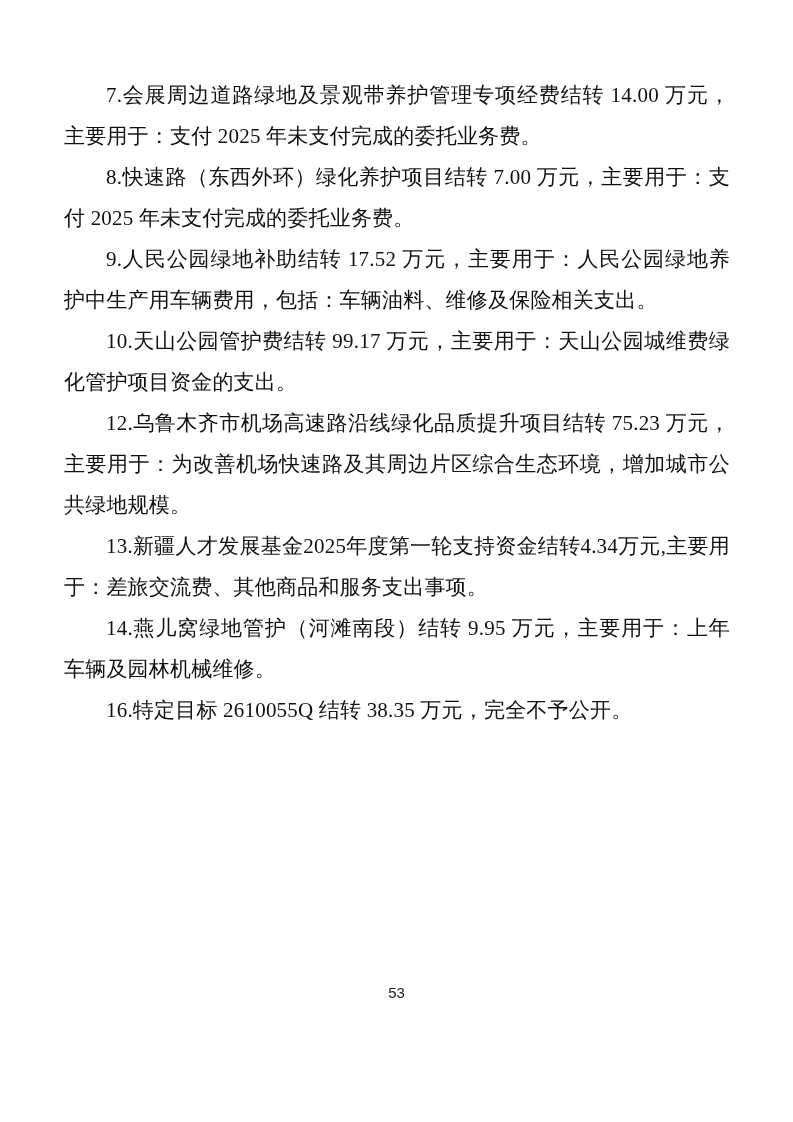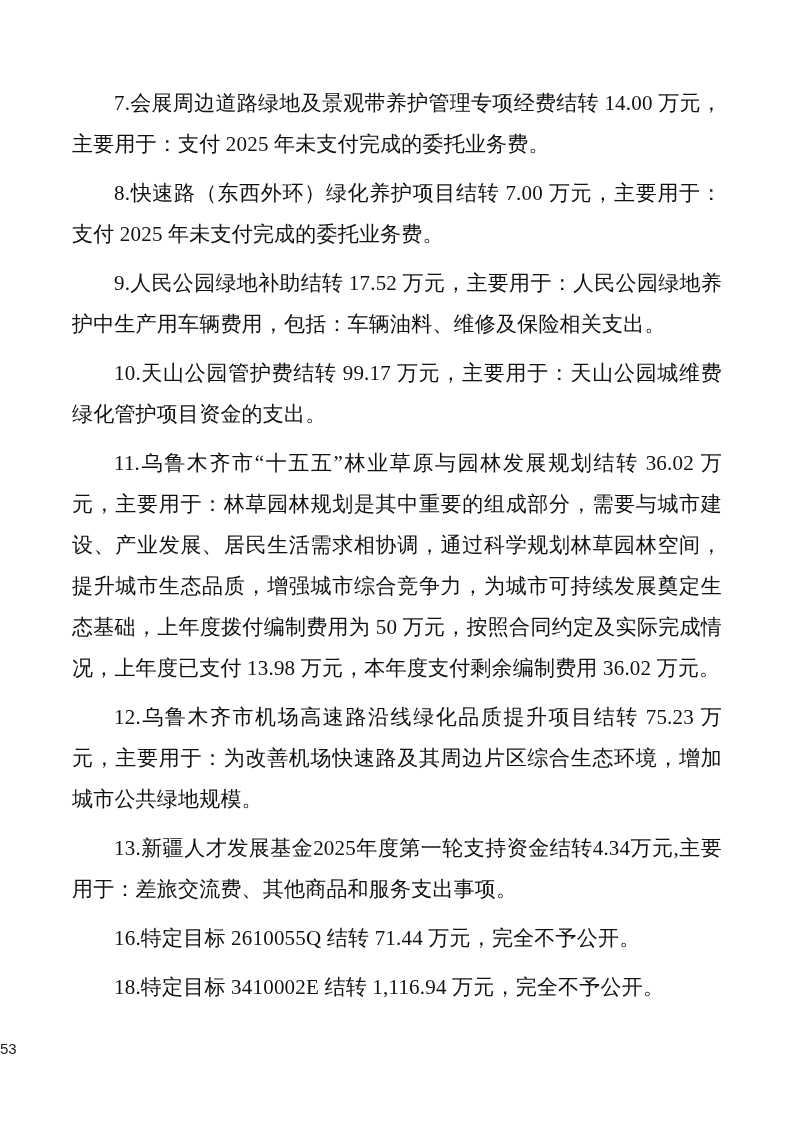--- a/index.html
+++ b/index.html
@@ -15,55 +15,55 @@
     overflow: hidden;
     font-family: "Liberation Serif", "DejaVu Serif", serif;
   }
   .content {
     position: absolute;
     top: 75px;
     left: 64px;
     width: 666px;
   }
   .content p {
-    margin: 8px;
+    margin: 0;
     padding: 0;
     font-size: 21px;
     line-height: 41px;
     color: #111111;
     text-indent: 2em;
     text-align: justify;
     text-justify: inter-ideograph;
     letter-spacing: 0.2px;
     word-break: break-all;
   }
   .page-footer {
     position: absolute;
-    top: 1040px;
+    top: 984px;
     left: 0;
     width: 793px;
+    text-align: center;
   }
   .page-number {
     font-family: "Liberation Sans", "DejaVu Sans", sans-serif;
     font-size: 15px;
     color: #222222;
   }
 </style>
 </head>
 <body>
 
 <div class="page">
   <div class="content">
     <p>7.会展周边道路绿地及景观带养护管理专项经费结转 14.00 万元，主要用于：支付 2025 年未支付完成的委托业务费。</p>
     <p>8.快速路（东西外环）绿化养护项目结转 7.00 万元，主要用于：支付 2025 年未支付完成的委托业务费。</p>
     <p>9.人民公园绿地补助结转 17.52 万元，主要用于：人民公园绿地养护中生产用车辆费用，包括：车辆油料、维修及保险相关支出。</p>
     <p>10.天山公园管护费结转 99.17 万元，主要用于：天山公园城维费绿化管护项目资金的支出。</p>
-    <p>11.乌鲁木齐市“十五五”林业草原与园林发展规划结转 36.02 万元，主要用于：林草园林规划是其中重要的组成部分，需要与城市建设、产业发展、居民生活需求相协调，通过科学规划林草园林空间，提升城市生态品质，增强城市综合竞争力，为城市可持续发展奠定生态基础，上年度拨付编制费用为 50 万元，按照合同约定及实际完成情况，上年度已支付 13.98 万元，本年度支付剩余编制费用 36.02 万元。</p>
     <p>12.乌鲁木齐市机场高速路沿线绿化品质提升项目结转 75.23 万元，主要用于：为改善机场快速路及其周边片区综合生态环境，增加城市公共绿地规模。</p>
     <p>13.新疆人才发展基金2025年度第一轮支持资金结转4.34万元,主要用于：差旅交流费、其他商品和服务支出事项。</p>
-    <p>16.特定目标 2610055Q 结转 71.44 万元，完全不予公开。</p>
-    <p>18.特定目标 3410002E 结转 1,116.94 万元，完全不予公开。</p>
+    <p>14.燕儿窝绿地管护（河滩南段）结转 9.95 万元，主要用于：上年车辆及园林机械维修。</p>
+    <p>16.特定目标 2610055Q 结转 38.35 万元，完全不予公开。</p>
     <p></p>
   </div>
   <div class="page-footer">
     <span class="page-number">53</span>
   </div>
 </div>
 
 </body></html>

